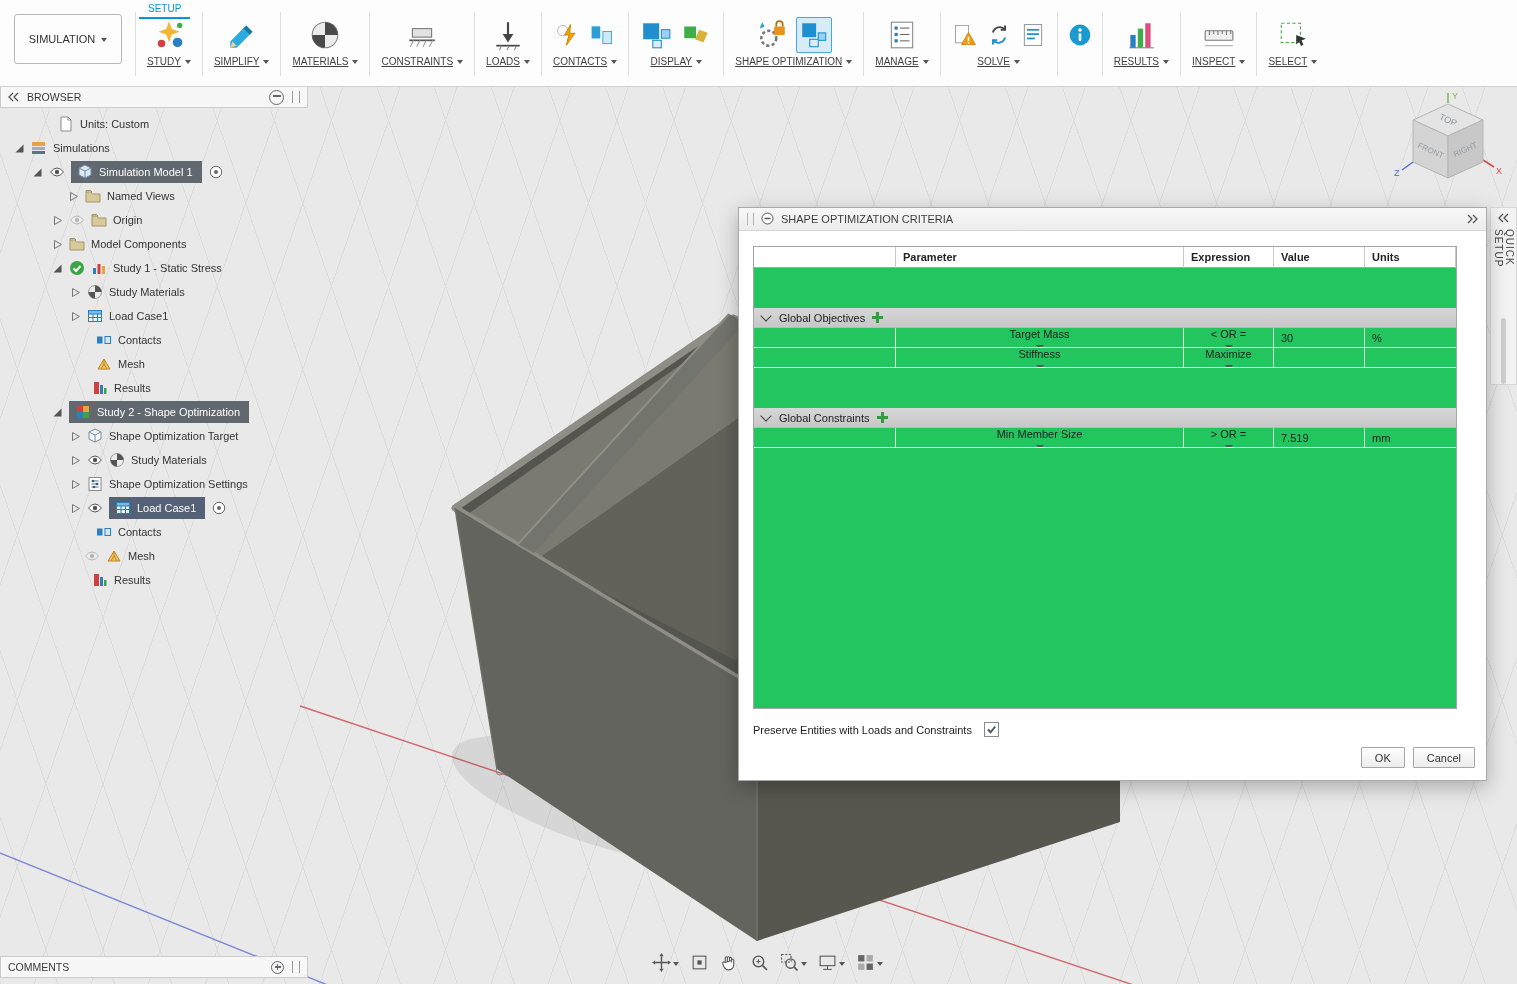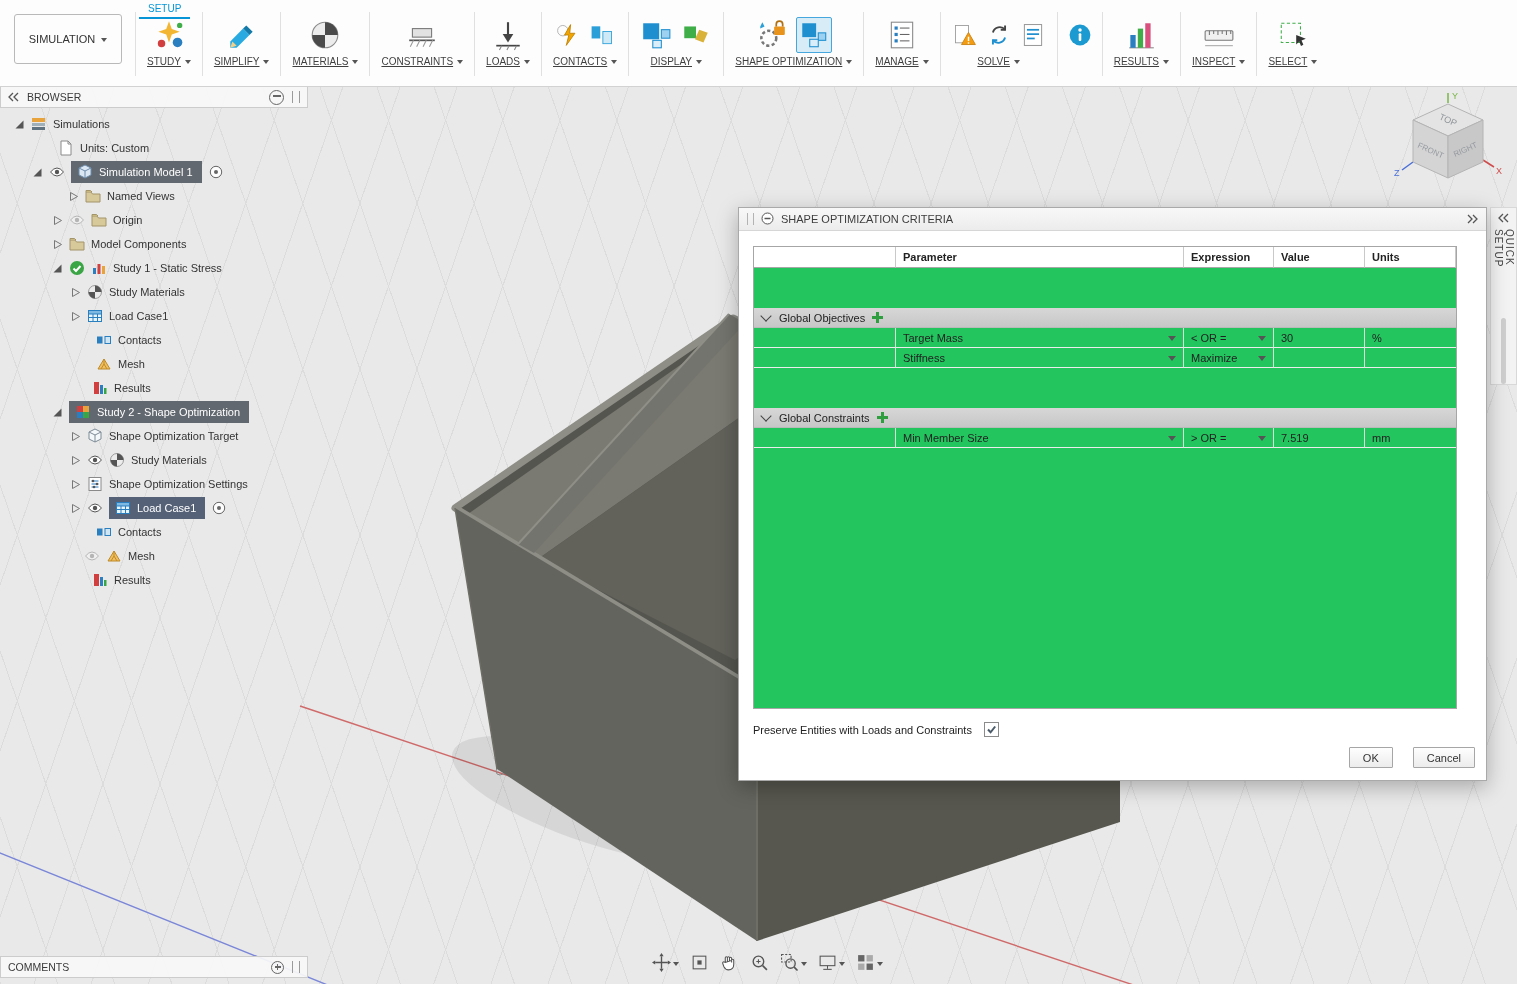--- a/index.html
+++ b/index.html
@@ -77,26 +77,26 @@
   .drow{display:grid;grid-template-columns:142px 288px 90px 91px 91px;}
   .cell{height:20px;display:flex;align-items:center;padding:0 7px;border-right:1px solid #dcdcdc;
     border-bottom:1px solid #ececec;box-sizing:border-box;overflow:hidden;white-space:nowrap;}
   .cell:last-child{border-right:none;}
   .dhead .cell{height:21px;font-weight:bold;border-bottom:1px solid #a6a6a6;border-right:1px solid #c9c9c9;background:#fff;}
   .grow{height:20px;background:linear-gradient(#d7d7d7,#c7c7c7);border-bottom:1px solid #b9b9b9;
     display:flex;align-items:center;gap:7px;padding:0 6px;box-sizing:border-box;margin-top:40px;}
   .chev{width:7px;height:7px;border-left:1.6px solid #444;border-bottom:1.6px solid #444;
     transform:rotate(-45deg);margin:-3px 2px 0 2px;flex:0 0 auto;cursor:pointer;}
   .plus{width:11px;height:11px;flex:0 0 auto;cursor:pointer;}
-  .ddcell{justify-content:space-between;cursor:pointer;}
+  .ddcell{justify-content:space-between;cursor:pointer;flex-direction:column;}
   .ddc{width:0;height:0;border:4px solid transparent;border-top:5px solid #555;margin-top:5px;}
   .preserve{position:absolute;left:14px;top:514px;display:flex;align-items:center;gap:12px;font-size:11px;color:#222;}
   .cbx{width:13px;height:13px;border:1px solid #8b8b8b;background:#fff;display:flex;align-items:center;
     justify-content:center;cursor:pointer;}
-  .btns{position:absolute;right:11px;bottom:12px;display:flex;gap:20px;}
+  .btns{position:absolute;right:11px;bottom:12px;display:flex;gap:8px;}
   .btn{min-width:20px;height:21px;padding:0 13px;border:1px solid #a6a6a6;
     background:linear-gradient(#fefefe,#ececec);font-size:11px;color:#333;display:flex;
     align-items:center;justify-content:center;border-radius:1px;cursor:pointer;box-sizing:border-box;}
   .tgrip{width:5px;height:12px;border-left:1.4px solid #b3b3b3;border-right:1.4px solid #b3b3b3;}
 </style>
 </head>
 <body>
 
 <div class="app">
 
@@ -410,44 +410,44 @@
         </svg>
       </span>
     <span>BROWSER</span>
     <span class="spacer"></span>
     <span class="circ"></span>
     <span class="grip"></span>
   </div>
 
   <div class="tree">
 
+    <div class="trow" style="padding-left:58px">
+      <span class="ic">
+          <svg viewBox="0 0 16 16">
+            <path d="M3 1h7l3 3v11H3z" fill="#fff" stroke="#8a8a8a"></path>
+            <path d="M10 1v3h3" fill="none" stroke="#8a8a8a"></path>
+          </svg>
+        </span>
+      <span>Units: Custom</span>
+    </div>
+
     <div class="trow" style="padding-left:14px">
       <span class="arr">
           <svg viewBox="0 0 11 11">
             <path d="M9.5 1.5v8h-8z" fill="#555"></path>
           </svg>
         </span>
       <span class="ic">
           <svg viewBox="0 0 16 16">
             <rect x="1" y="2" width="13" height="4" fill="#e8a33d"></rect>
             <rect x="1" y="7" width="13" height="3" fill="#9fb0ba"></rect>
             <rect x="1" y="11" width="13" height="3" fill="#5f7280"></rect>
           </svg>
         </span>
       <span>Simulations</span>
-    </div>
-
-    <div class="trow" style="padding-left:58px">
-      <span class="ic">
-          <svg viewBox="0 0 16 16">
-            <path d="M3 1h7l3 3v11H3z" fill="#fff" stroke="#8a8a8a"></path>
-            <path d="M10 1v3h3" fill="none" stroke="#8a8a8a"></path>
-          </svg>
-        </span>
-      <span>Units: Custom</span>
     </div>
 
     <div class="trow" style="padding-left:32px">
       <span class="arr">
           <svg viewBox="0 0 11 11">
             <path d="M9.5 1.5v8h-8z" fill="#555"></path>
           </svg>
         </span>
       <span class="ic">
           <svg viewBox="0 0 16 16">

